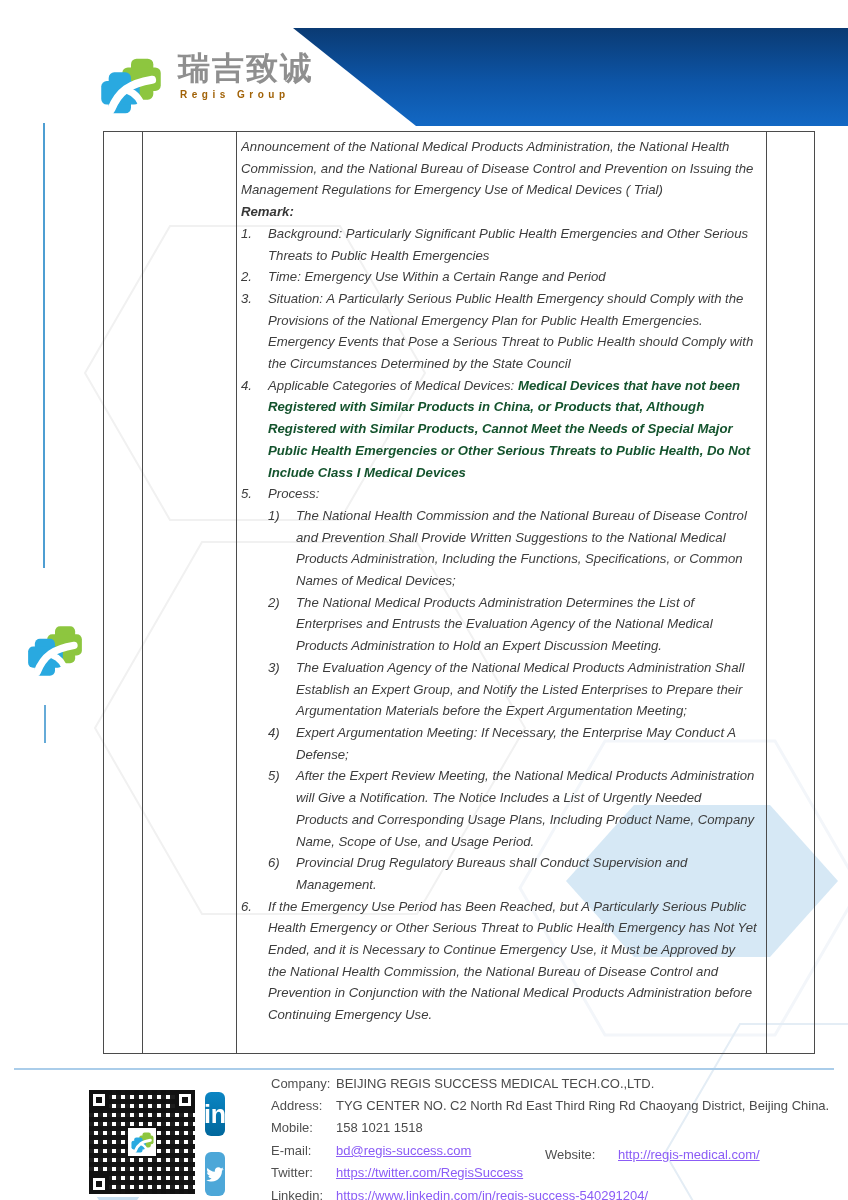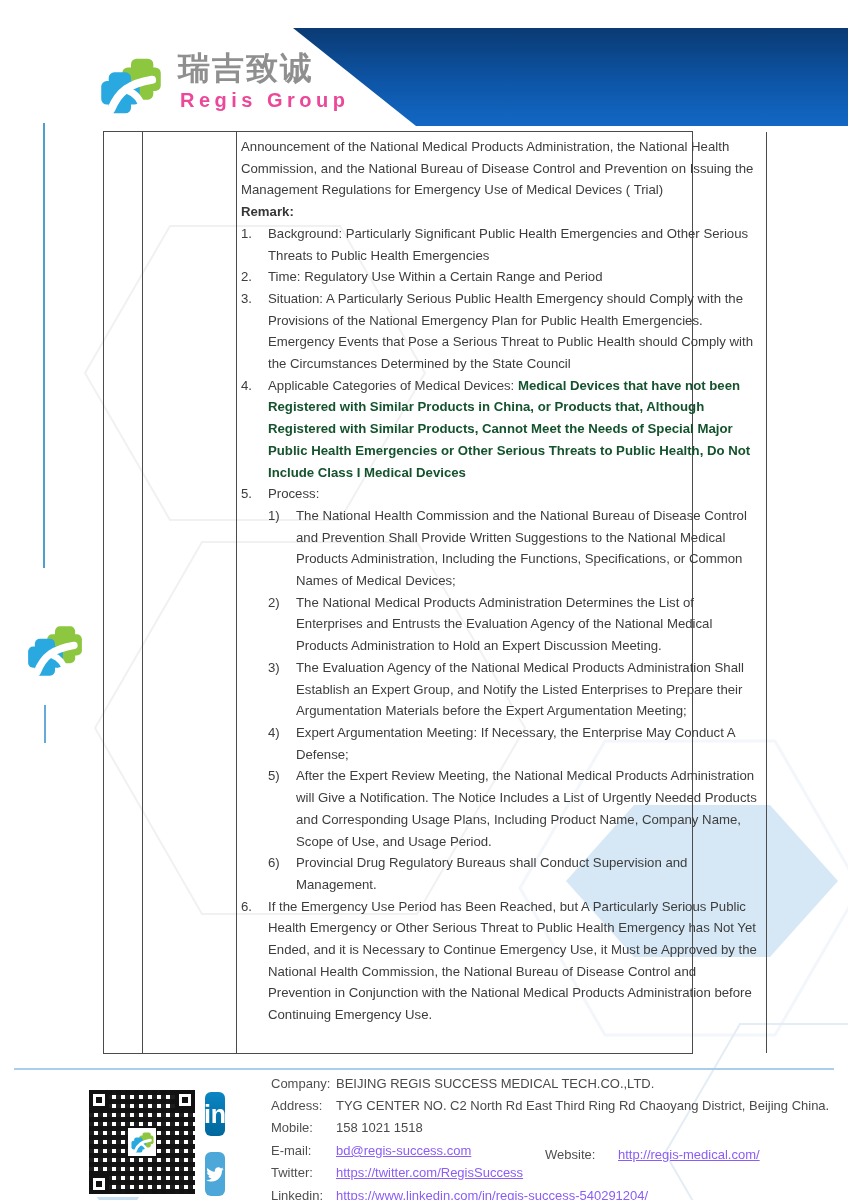--- a/index.html
+++ b/index.html
@@ -12,31 +12,31 @@
   
   .banner{position:absolute;left:0;top:0;width:848px;height:98px;z-index:1;
     clip-path:polygon(293px 0,848px 0,848px 98px,416px 98px);
     background:linear-gradient(180deg,#0a3a73 0%,#0d55a7 55%,#1268c4 100%);}
 
   
   .brand{position:absolute;left:100px;top:22px;z-index:3;display:flex;align-items:flex-start;}
   .brand .mark{width:62px;height:64px;margin-top:4px;}
   .brand-text{margin-left:16px;}
   .brand-cn{font-size:32px;line-height:36px;font-weight:700;color:#8f8f8f;letter-spacing:2px;font-family:"DejaVu Sans", sans-serif;}
-  .brand-en{font-size:20px;font-weight:600;color:#ec4899;letter-spacing:4.5px;margin-top:3px;margin-left:2px;}
+  .brand-en{font-size:10px;font-weight:600;color:#a16207;letter-spacing:4.5px;margin-top:3px;margin-left:2px;}
 
   
   .vline{position:absolute;width:2px;background:#4e9ed2;z-index:1;}
   .vline-a{left:43px;top:95px;height:445px;}
   .vline-b{left:44px;top:677px;height:38px;background:#66abd8;}
   .side-mark{position:absolute;left:27px;top:594px;width:56px;height:58px;z-index:1;}
 
   
-  .doc-table{position:absolute;left:103px;top:103px;width:590px;height:923px;z-index:2;
-    border:1px solid #4b4b4b;box-sizing:border-box;background:transparent;}
+  .doc-table{position:absolute;left:103px;top:103px;width:712px;height:923px;z-index:2;
+    border:1px solid #4b4b4b;box-sizing:border-box;background:transparent;font-style:italic;}
   .tline{position:absolute;top:0;bottom:0;width:1px;background:#4b4b4b;}
   .tline-1{left:38px;}
   .tline-2{left:132px;}
   .tline-3{left:662px;}
 
   .doc-content{position:absolute;left:137px;top:4px;width:516px;max-height:915px;overflow:hidden;
     font-size:13.2px;line-height:21.7px;color:#3d3d3d;}
   .doc-title{margin:0;}
   .remark{margin:0;font-weight:bold;color:#373737;}
   .list-row{display:flex;}
@@ -128,21 +128,21 @@
     <div class="doc-content">
       <p class="doc-title">Announcement of the National Medical Products Administration, the National Health Commission, and the National Bureau of Disease Control and Prevention on Issuing the Management Regulations for Emergency Use of Medical Devices ( Trial)</p>
       <p class="remark">Remark:</p>
       <div id="doc-list">
           <div class="list-row">
             <span class="list-num">1.</span>
             <div class="list-body"><span>Background: Particularly Significant Public Health Emergencies and Other Serious Threats to Public Health Emergencies</span></div>
           </div>
           <div class="list-row">
             <span class="list-num">2.</span>
-            <div class="list-body"><span>Time: Regulatory Use Within a Certain Range and Period</span></div>
+            <div class="list-body"><span>Time: Emergency Use Within a Certain Range and Period</span></div>
           </div>
           <div class="list-row">
             <span class="list-num">3.</span>
             <div class="list-body"><span>Situation: A Particularly Serious Public Health Emergency should Comply with the Provisions of the National Emergency Plan for Public Health Emergencies. Emergency Events that Pose a Serious Threat to Public Health should Comply with the Circumstances Determined by the State Council</span></div>
           </div>
           <div class="list-row">
             <span class="list-num">4.</span>
             <div class="list-body"><span>Applicable Categories of Medical Devices: </span><b>Medical Devices that have not been Registered with Similar Products in China, or Products that, Although Registered with Similar Products, Cannot Meet the Needs of Special Major Public Health Emergencies or Other Serious Threats to Public Health, Do Not Include Class I Medical Devices</b></div>
           </div>
           <div class="list-row">

